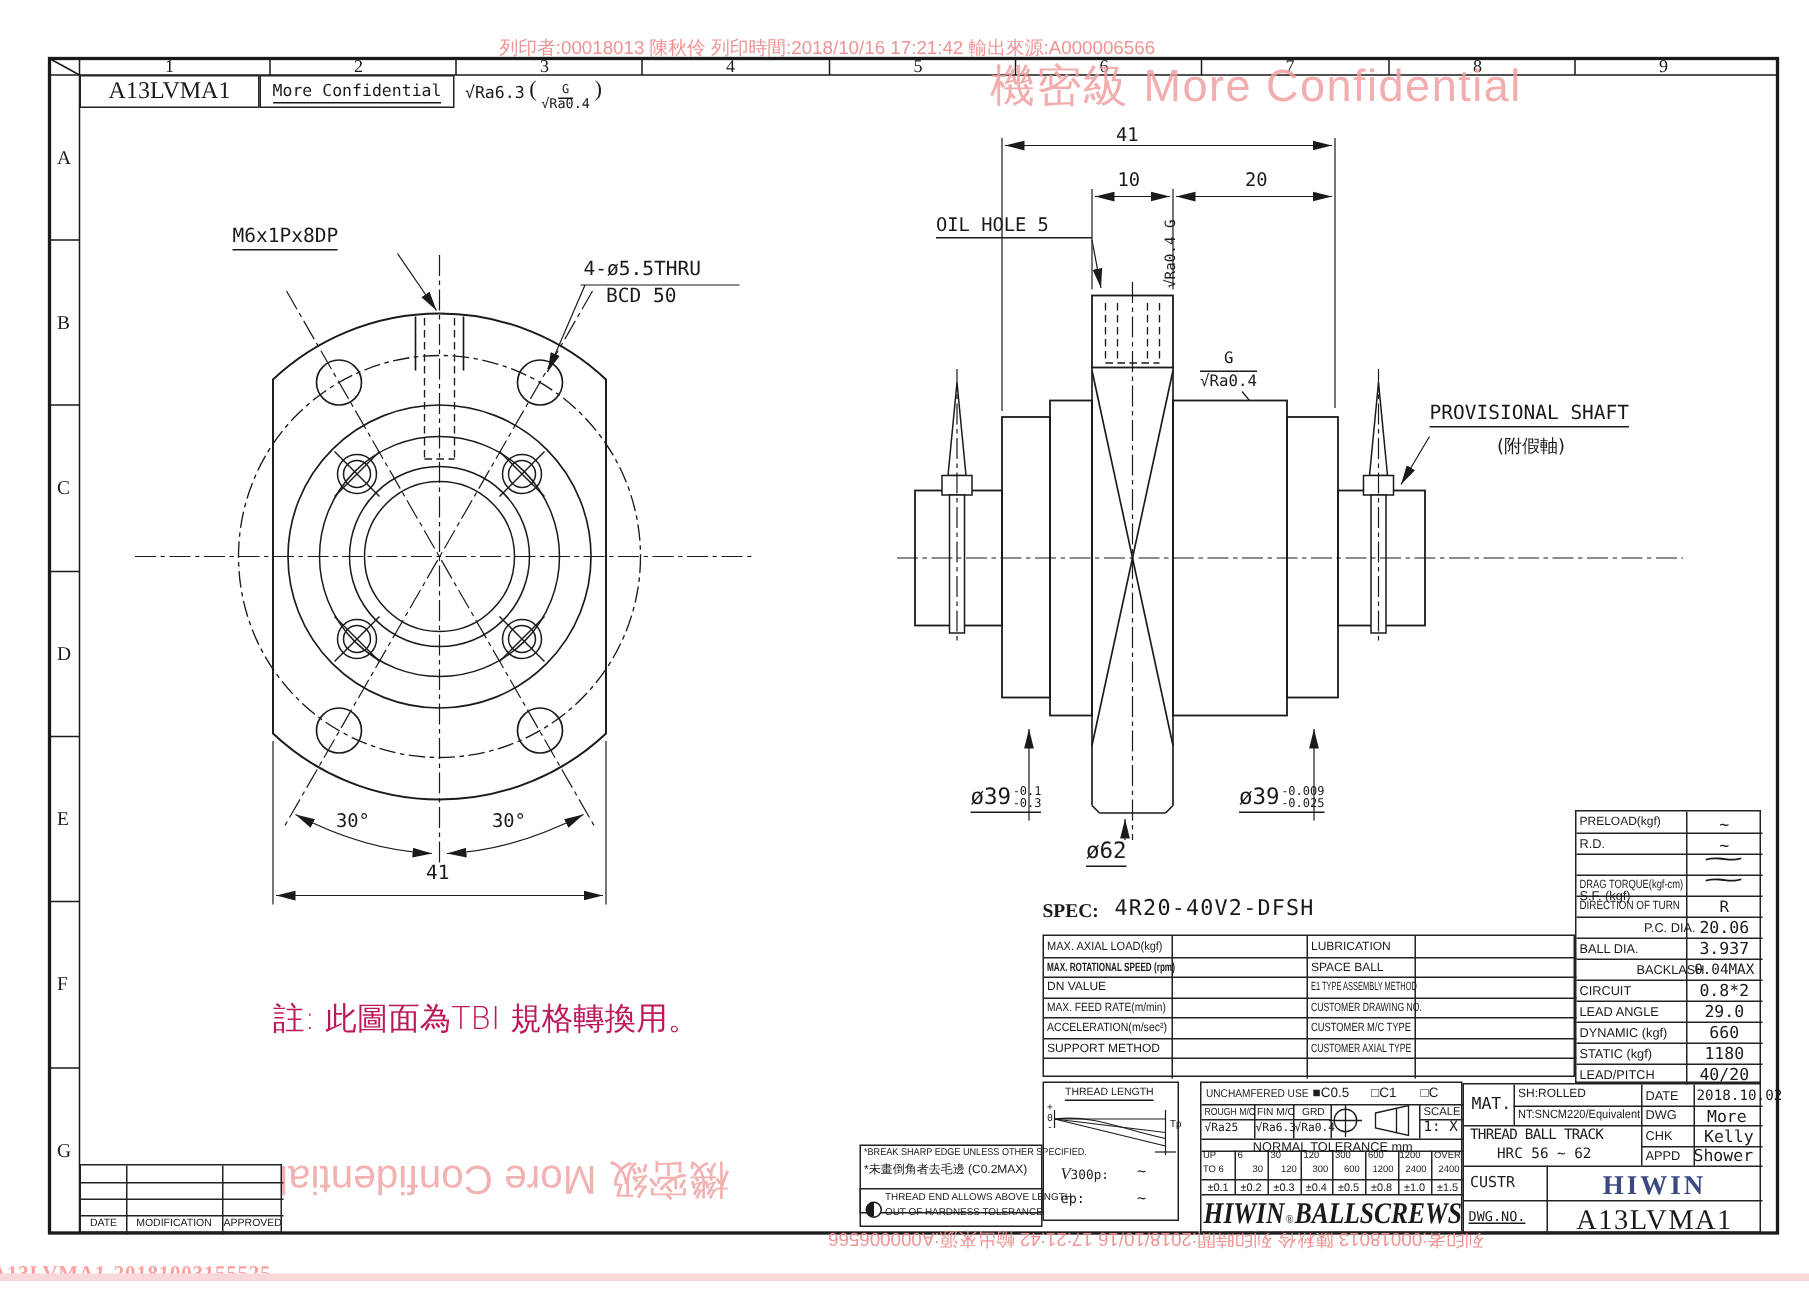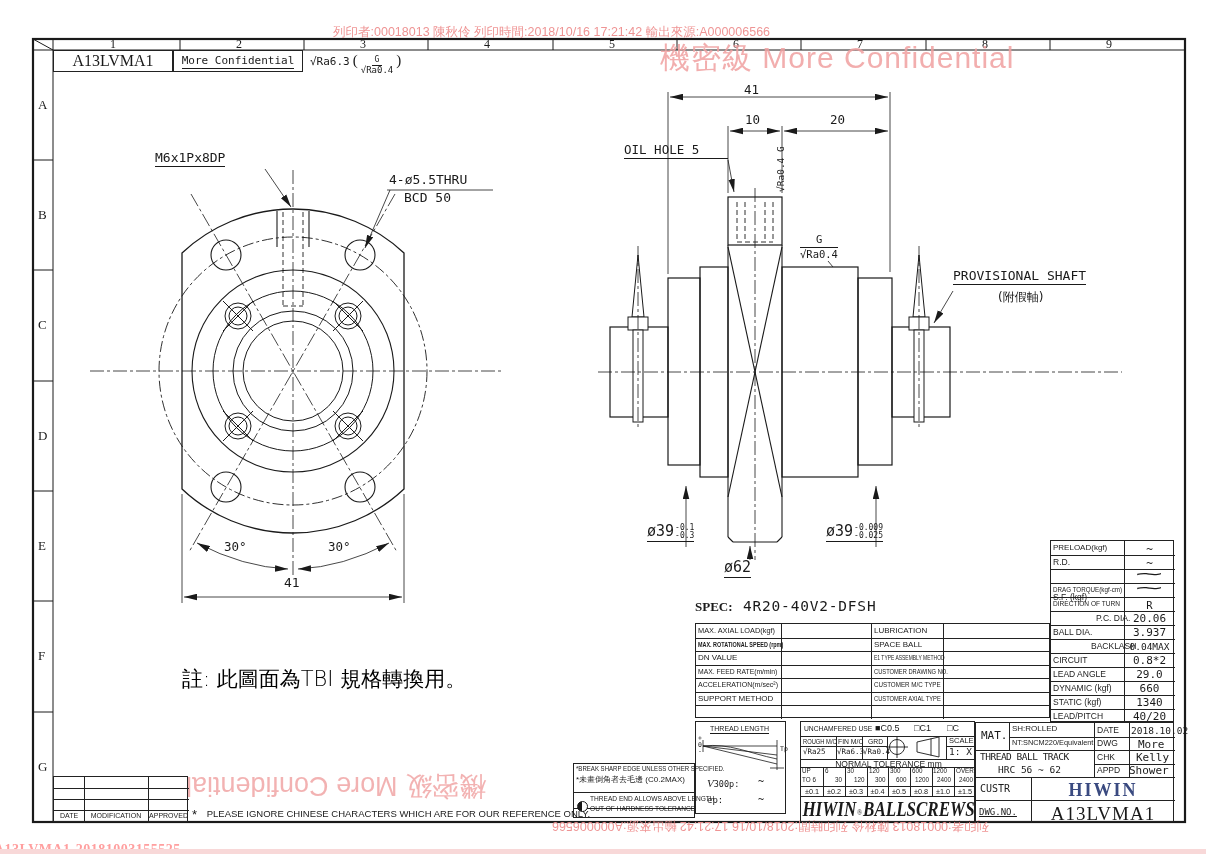--- a/index.html
+++ b/index.html
@@ -260,21 +260,21 @@
   </div>
   <span class="t mono u" style="left:724px;top:560px;font-size:15px;">ø62</span>
   <div class="t u" style="left:826px;top:524px;display:flex;align-items:center;gap:1px;">
     <span class="mono" style="font-size:15px;">ø39</span>
     <span class="stack mono" style="font-size:8px;">
       <span>-0.009</span>
       <span>-0.025</span>
     </span>
   </div>
 
-  <div class="t" style="left:182px;top:668px;font-size:21px;color:#000000;font-family:'DejaVu Sans',sans-serif;font-weight:300;">註: 此圖面為TBI 規格轉換用。</div>
+  <div class="t" style="left:182px;top:668px;font-size:21px;color:#be185d;font-family:'DejaVu Sans',sans-serif;font-weight:300;">註: 此圖面為TBI 規格轉換用。</div>
 
   <span class="t ser" style="left:695px;top:600px;font-size:13px;font-weight:bold;">SPEC:</span>
   <span class="t mono" style="left:743px;top:599px;font-size:14.5px;letter-spacing:.8px;">4R20-40V2-DFSH</span>
 
   <div class="boxed" style="left:695px;top:623px;width:355px;height:95px;">
     <div class="vline" style="left:85px;top:0;height:95px;"></div>
     <div class="vline" style="left:175px;top:0;height:95px;"></div>
     <div class="vline" style="left:247px;top:0;height:95px;"></div>
     <div class="hline" style="left:0;top:13.5px;width:355px;"></div>
     <div class="hline" style="left:0;top:27px;width:355px;"></div>
@@ -326,21 +326,21 @@
     <span class="cellval mono" style="left:73px;top:85px;width:51px;font-size:11px;">3.937</span>
     <span class="t ls" style="left:2px;top:101px;font-size:8.5px;padding-left:38px;"><span class="cond">BACKLASH</span></span>
     <span class="cellval mono" style="left:73px;top:99.5px;width:51px;font-size:9.5px;">0.04MAX</span>
     <span class="t ls" style="left:2px;top:115px;font-size:8.5px;"><span class="cond">CIRCUIT</span></span>
     <span class="cellval mono" style="left:73px;top:113px;width:51px;font-size:11px;">0.8*2</span>
     <span class="t ls" style="left:2px;top:129px;font-size:8.5px;"><span class="cond">LEAD ANGLE</span></span>
     <span class="cellval mono" style="left:73px;top:127px;width:51px;font-size:11px;">29.0</span>
     <span class="t ls" style="left:2px;top:143px;font-size:8.5px;"><span class="cond">DYNAMIC   (kgf)</span></span>
     <span class="cellval mono" style="left:73px;top:141px;width:51px;font-size:11px;">660</span>
     <span class="t ls" style="left:2px;top:157px;font-size:8.5px;"><span class="cond">STATIC    (kgf)</span></span>
-    <span class="cellval mono" style="left:73px;top:155px;width:51px;font-size:11px;">1340</span>
+    <span class="cellval mono" style="left:73px;top:155px;width:51px;font-size:11px;">1180</span>
     <span class="t ls" style="left:2px;top:171px;font-size:8.5px;"><span class="cond">LEAD/PITCH</span></span>
     <span class="cellval mono" style="left:73px;top:169px;width:51px;font-size:11px;">40/20</span>
   </div>
 
   <div class="boxed" style="left:695px;top:721px;width:91px;height:93px;">
     <span class="t ls u" style="left:14px;top:3px;font-size:7px;"><span class="cond">THREAD LENGTH</span></span>
     <span class="t mono stack" style="left:2px;top:13px;font-size:6.5px;line-height:6.5px;">
       <span>+</span>
       <span>0</span>
       <span>-</span>
@@ -420,24 +420,20 @@
   <div class="boxed" style="left:573px;top:763px;width:122px;height:46px;">
     <span class="t ls" style="left:2px;top:2px;font-size:6.6px;"><span class="cond" style="transform:scaleX(.92);">*BREAK SHARP EDGE UNLESS OTHER SPECIFIED.</span></span>
     <span class="t ls" style="left:2px;top:12px;font-size:8px;">*未畫倒角者去毛邊 (C0.2MAX)</span>
   </div>
   <div class="boxed" style="left:573px;top:792px;width:122px;height:26px;">
     <span style="position:absolute;left:3px;top:8px;width:9px;height:9px;border:1px solid #1a1a1a;border-radius:50%;background:linear-gradient(90deg,#1a1a1a 50%,#fff 50%);"></span>
     <span class="t ls" style="left:16px;top:3px;font-size:6.6px;">THREAD END ALLOWS ABOVE LENGTH</span>
     <span class="t ls" style="left:16px;top:13px;font-size:6.6px;">OUT OF HARDNESS TOLERANCE</span>
   </div>
 
-  <div class="t" style="left:192px;top:804px;">
-    <span class="ls" style="font-size:13px;vertical-align:-2px;">*</span>
-    <span class="ls" style="font-size:9.5px;">PLEASE IGNORE CHINESE CHARACTERS WHICH ARE FOR OUR REFERENCE ONLY.</span>
-  </div>
 
   <div class="boxed" style="left:53px;top:776px;width:135px;height:46px;">
     <div class="vline" style="left:30px;top:0;height:46px;"></div>
     <div class="vline" style="left:94px;top:0;height:46px;"></div>
     <div class="hline" style="left:0;top:11px;width:135px;"></div>
     <div class="hline" style="left:0;top:22px;width:135px;"></div>
     <div class="hline" style="left:0;top:33px;width:135px;"></div>
     <span class="cellval ls" style="left:0;top:35px;width:30px;font-size:7px;">DATE</span>
     <span class="cellval ls" style="left:30px;top:35px;width:64px;font-size:7px;">MODIFICATION</span>
     <span class="cellval ls" style="left:94px;top:35px;width:41px;font-size:7px;">APPROVED</span>

